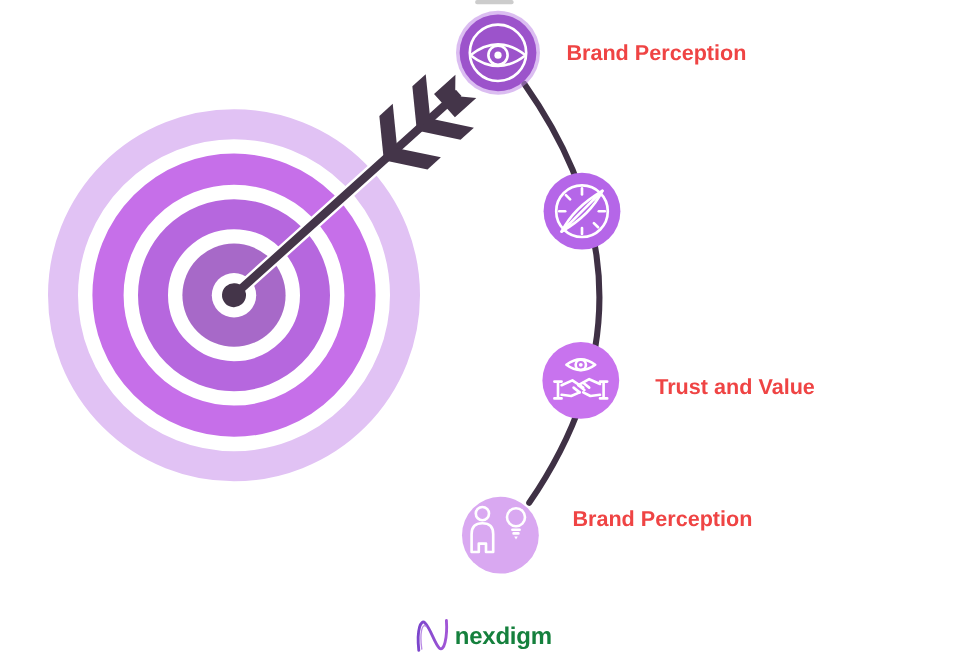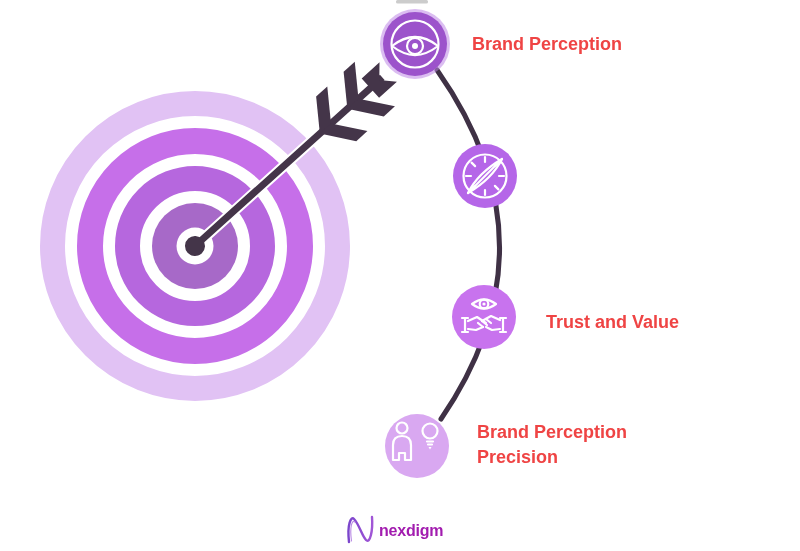--- a/index.html
+++ b/index.html
@@ -40,22 +40,22 @@
   .l2 { left: 547px; top: 165px; }
   .l3 { left: 546px; top: 310px; }
   .l4 { left: 477px; top: 420px; }
 
   
   .footer-logo { position: absolute; left: 346px; top: 514px; display: flex; align-items: flex-start; }
   .footer-logo svg { width: 28px; height: 32px; display: block; }
   .logo-text {
     margin-left: 5px;
     margin-top: 6px;
-    color: #a21caf;
-    font-size: 16px;
+    color: #15803d;
+    font-size: 20px;
     font-weight: 700;
     letter-spacing: -0.2px;
     line-height: 22px;
   }
 
   .glyph { stroke: #ffffff; stroke-width: 2.2; fill: none; stroke-linecap: round; stroke-linejoin: round; }
   .glyph-fill { fill: #ffffff; stroke: none; }
 </style>
 </head>
 <body>
@@ -143,21 +143,20 @@
 
   <div class="step-label l1">
     <span class="line">Brand Perception</span>
     <span class="line"></span>
   </div>
   <div class="step-label l3">
     <span class="line">Trust and Value</span>
   </div>
   <div class="step-label l4">
     <span class="line">Brand Perception</span>
-    <span class="line">Precision</span>
   </div>
 
   <div class="footer-logo">
     <svg viewBox="0 0 28 32">
       <defs>
         <linearGradient id="ng" x1="0" y1="0" x2="1" y2="0">
           <stop offset="0" stop-color="#7b45cc"></stop>
           <stop offset="1" stop-color="#a156d6"></stop>
         </linearGradient>
       </defs>

